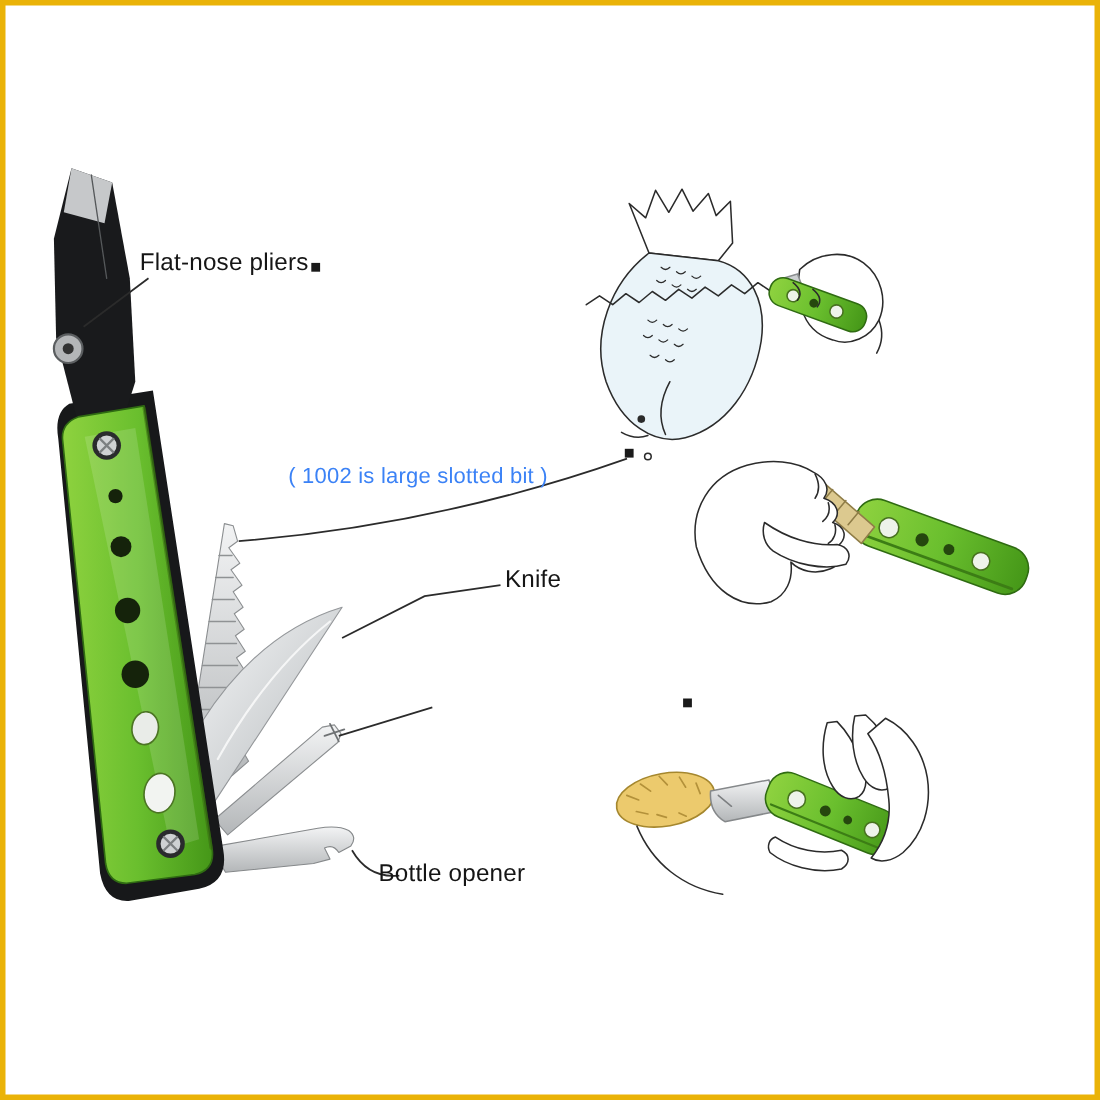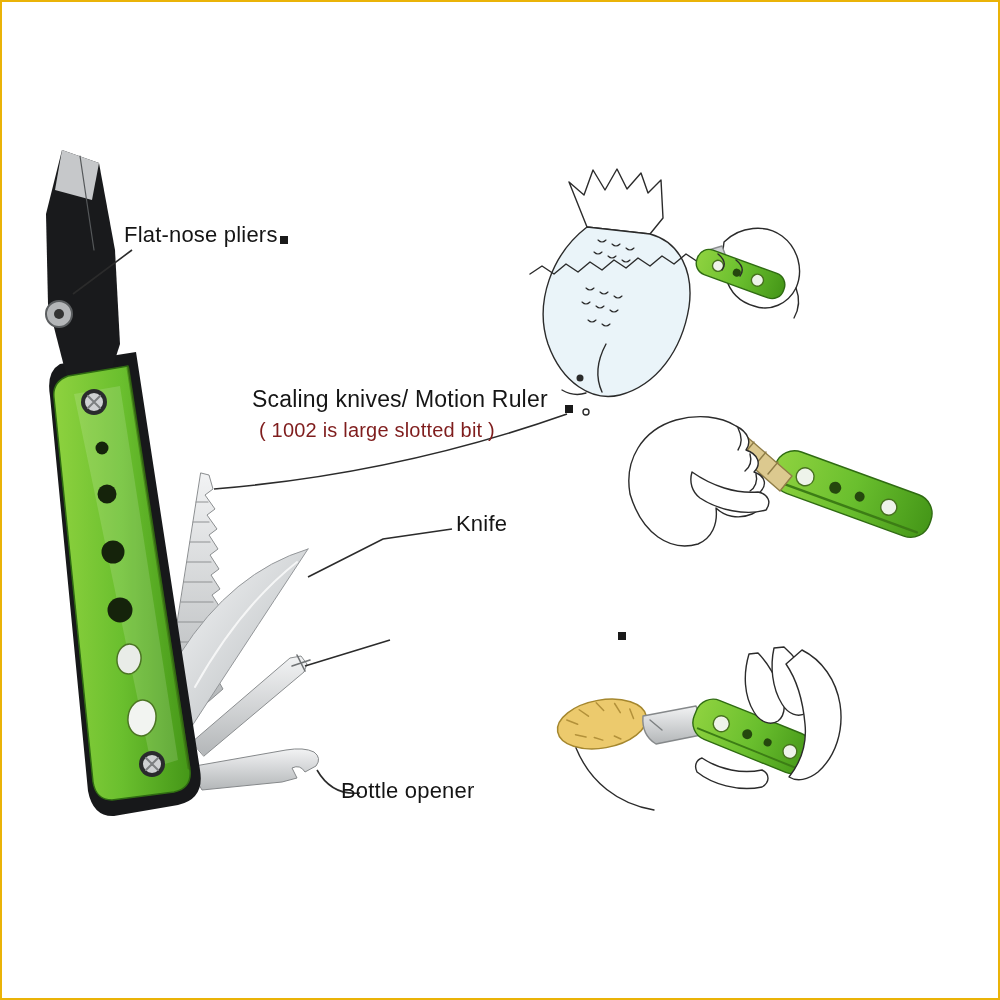--- a/index.html
+++ b/index.html
@@ -1,25 +1,25 @@
 <!DOCTYPE html>
 <html><head>
 <meta charset="utf-8">
 <style>
   html,body{margin:0;padding:0;background:#ffffff;}
   .stage{
     position:relative;width:1000px;height:1000px;background:#ffffff;
     overflow:hidden;font-family:"Liberation Sans",sans-serif;
-    border:2px solid #eab308;box-sizing:border-box;
+    border:5px solid #eab308;box-sizing:border-box;
   }
   .stage svg{position:absolute;left:0;top:0;}
   .label{position:absolute;color:#151515;white-space:nowrap;letter-spacing:.2px;}
   .size-main{font-size:22px;}
   .size-big{font-size:23px;}
-  .size-note{font-size:20px;color:#7f1d1d;}
+  .size-note{font-size:20px;color:#3b82f6;}
 </style>
 </head>
 <body>
 
 <div class="stage">
 
   <svg width="1000" height="1000" viewBox="0 0 1000 1000">
     <defs>
       <linearGradient id="gradGreen" x1="0" y1="0" x2="1" y2="0">
         <stop offset="0" stop-color="#8ed23f"></stop>
@@ -179,21 +179,20 @@
       <path fill="#ffffff" d="M747,652 C741,672 742,694 752,710 C758,720 768,724 776,719 C784,713 784,699 778,686 C772,672 764,659 756,651 Z"></path>
       <path fill="#ffffff" d="M772,646 C768,664 770,686 780,702 C786,712 796,716 804,711 C812,705 812,691 806,678 C800,664 790,652 782,645 Z"></path>
       <path fill="#ffffff" d="M800,648 C820,658 834,678 838,702 C842,728 834,754 816,770 C806,778 795,780 787,775 C799,760 805,742 803,722 C801,700 795,678 784,662 Z"></path>
       <path fill="#ffffff" d="M700,756 C718,768 740,772 760,768 C768,772 768,780 760,785 C736,790 710,782 695,770 C692,764 694,758 700,756 Z"></path>
       <path d="M574,746 C588,780 616,802 652,808"></path>
     </g>
   </svg>
 
   <div class="label size-main" style="left:122px;top:220px">Flat-nose pliers</div>
 
-  <div class="label size-big" style="left:250px;top:384px">Scaling knives/ Motion Ruler</div>
 
   <div class="label size-note" style="left:257px;top:417px">( 1002 is large slotted bit )</div>
 
   <div class="label size-main" style="left:454px;top:509px">Knife</div>
 
 
   <div class="label size-main" style="left:339px;top:776px">Bottle opener</div>
 </div>
 
 </body></html>

